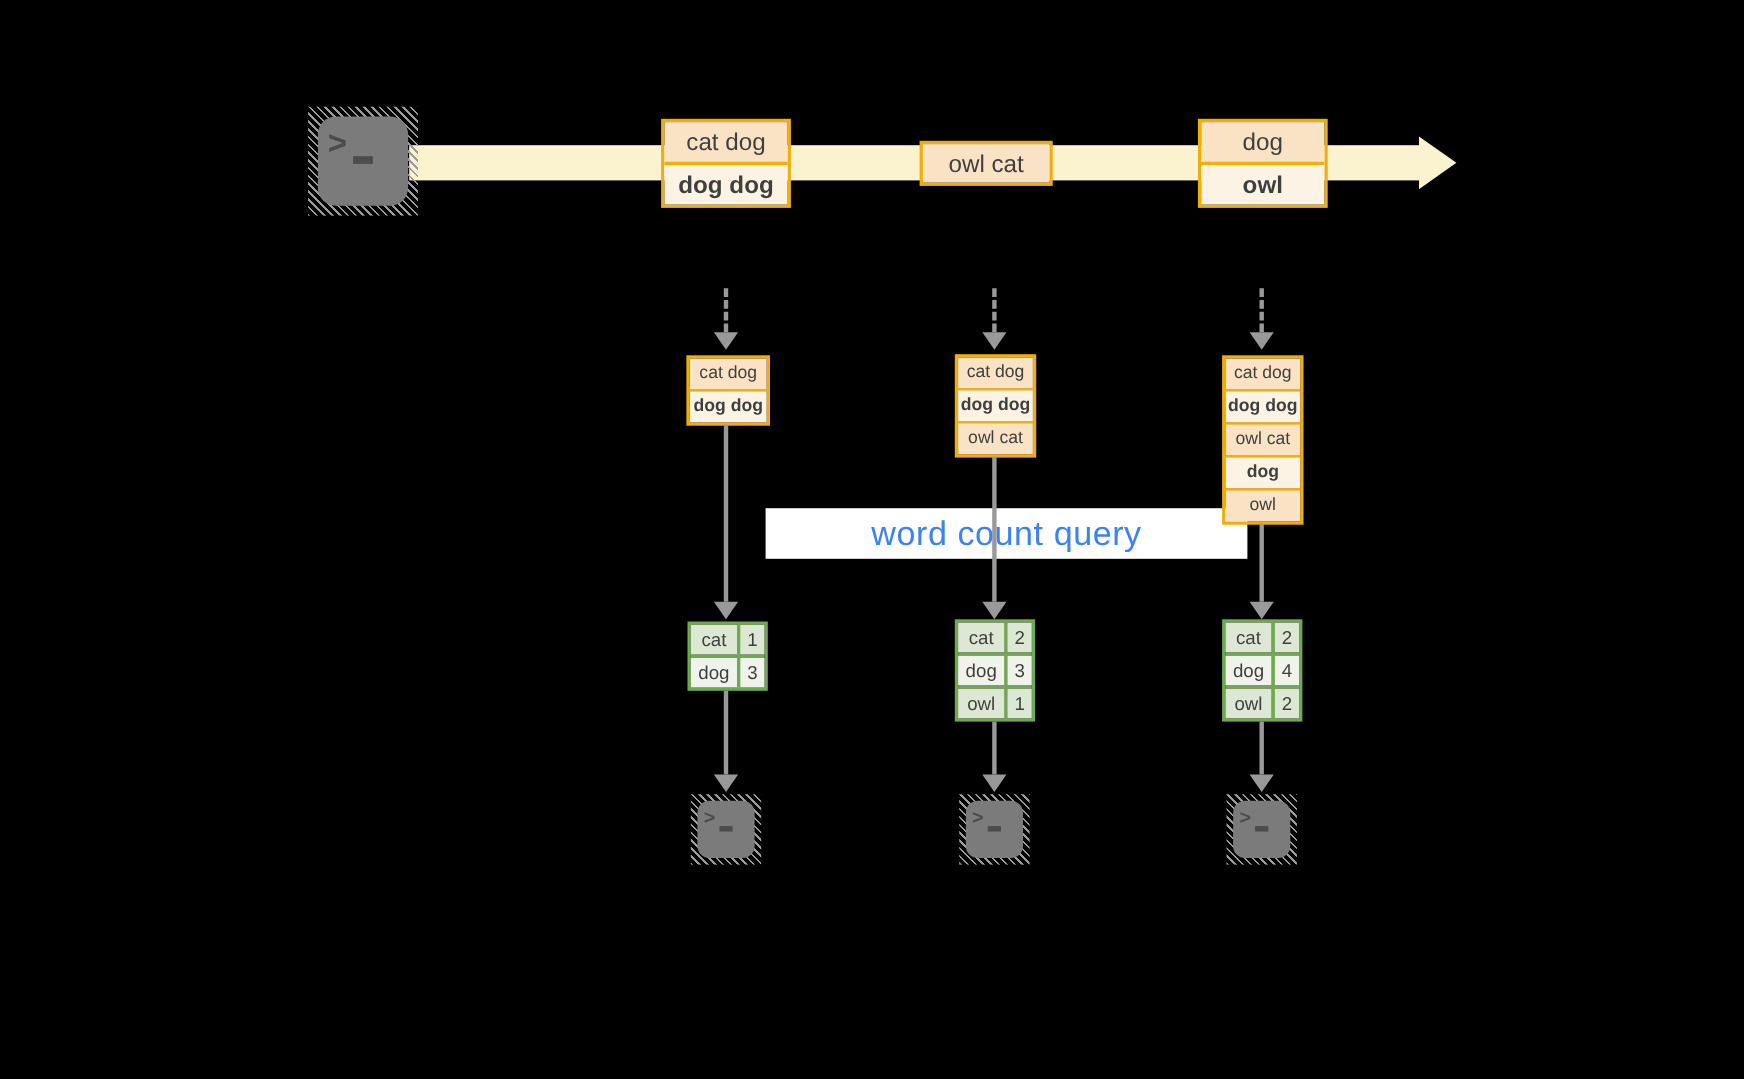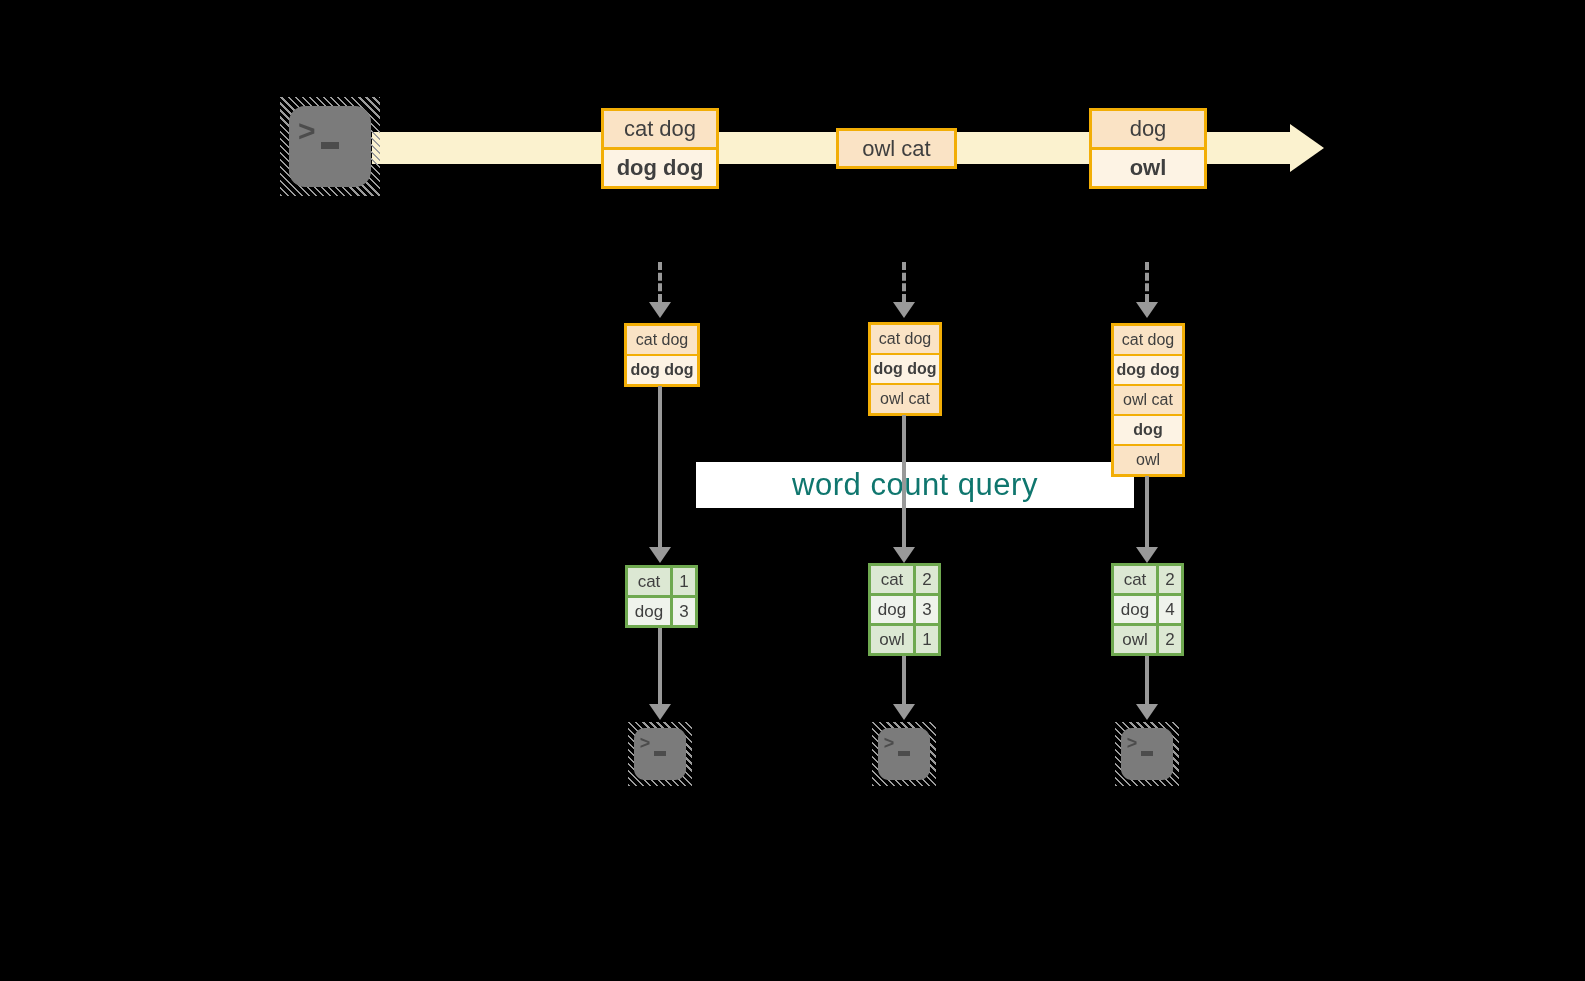--- a/index.html
+++ b/index.html
@@ -43,21 +43,21 @@
     position:absolute;width:0;height:0;z-index:2;
     border-left:11px solid transparent;border-right:11px solid transparent;
     border-top:16px solid var(--arrow-gray,#999999);
   }
   
   .query-box{
     position:absolute;left:696px;top:462px;width:438px;height:46px;
     background:var(--query-box-bg,#FFFFFF);z-index:1;
     display:flex;align-items:center;justify-content:center;
   }
-  .query-box span{font-size:31px;font-weight:300;color:#0f766e;letter-spacing:.5px;white-space:nowrap;}
+  .query-box span{font-size:31px;font-weight:300;color:#3b82f6;letter-spacing:.5px;white-space:nowrap;}
   
   .gtable{position:absolute;border:3px solid var(--table-border,#6FA950);z-index:2;}
   .trow{display:flex;}
   .trow + .trow{border-top:3px solid var(--table-border,#6FA950);}
   .tword,.tcount{
     height:27px;display:flex;align-items:center;justify-content:center;
     font-size:17px;color:var(--text,#3F3F3F);
   }
   .tword{width:42px;}
   .tcount{width:22px;border-left:3px solid var(--table-border,#6FA950);}

